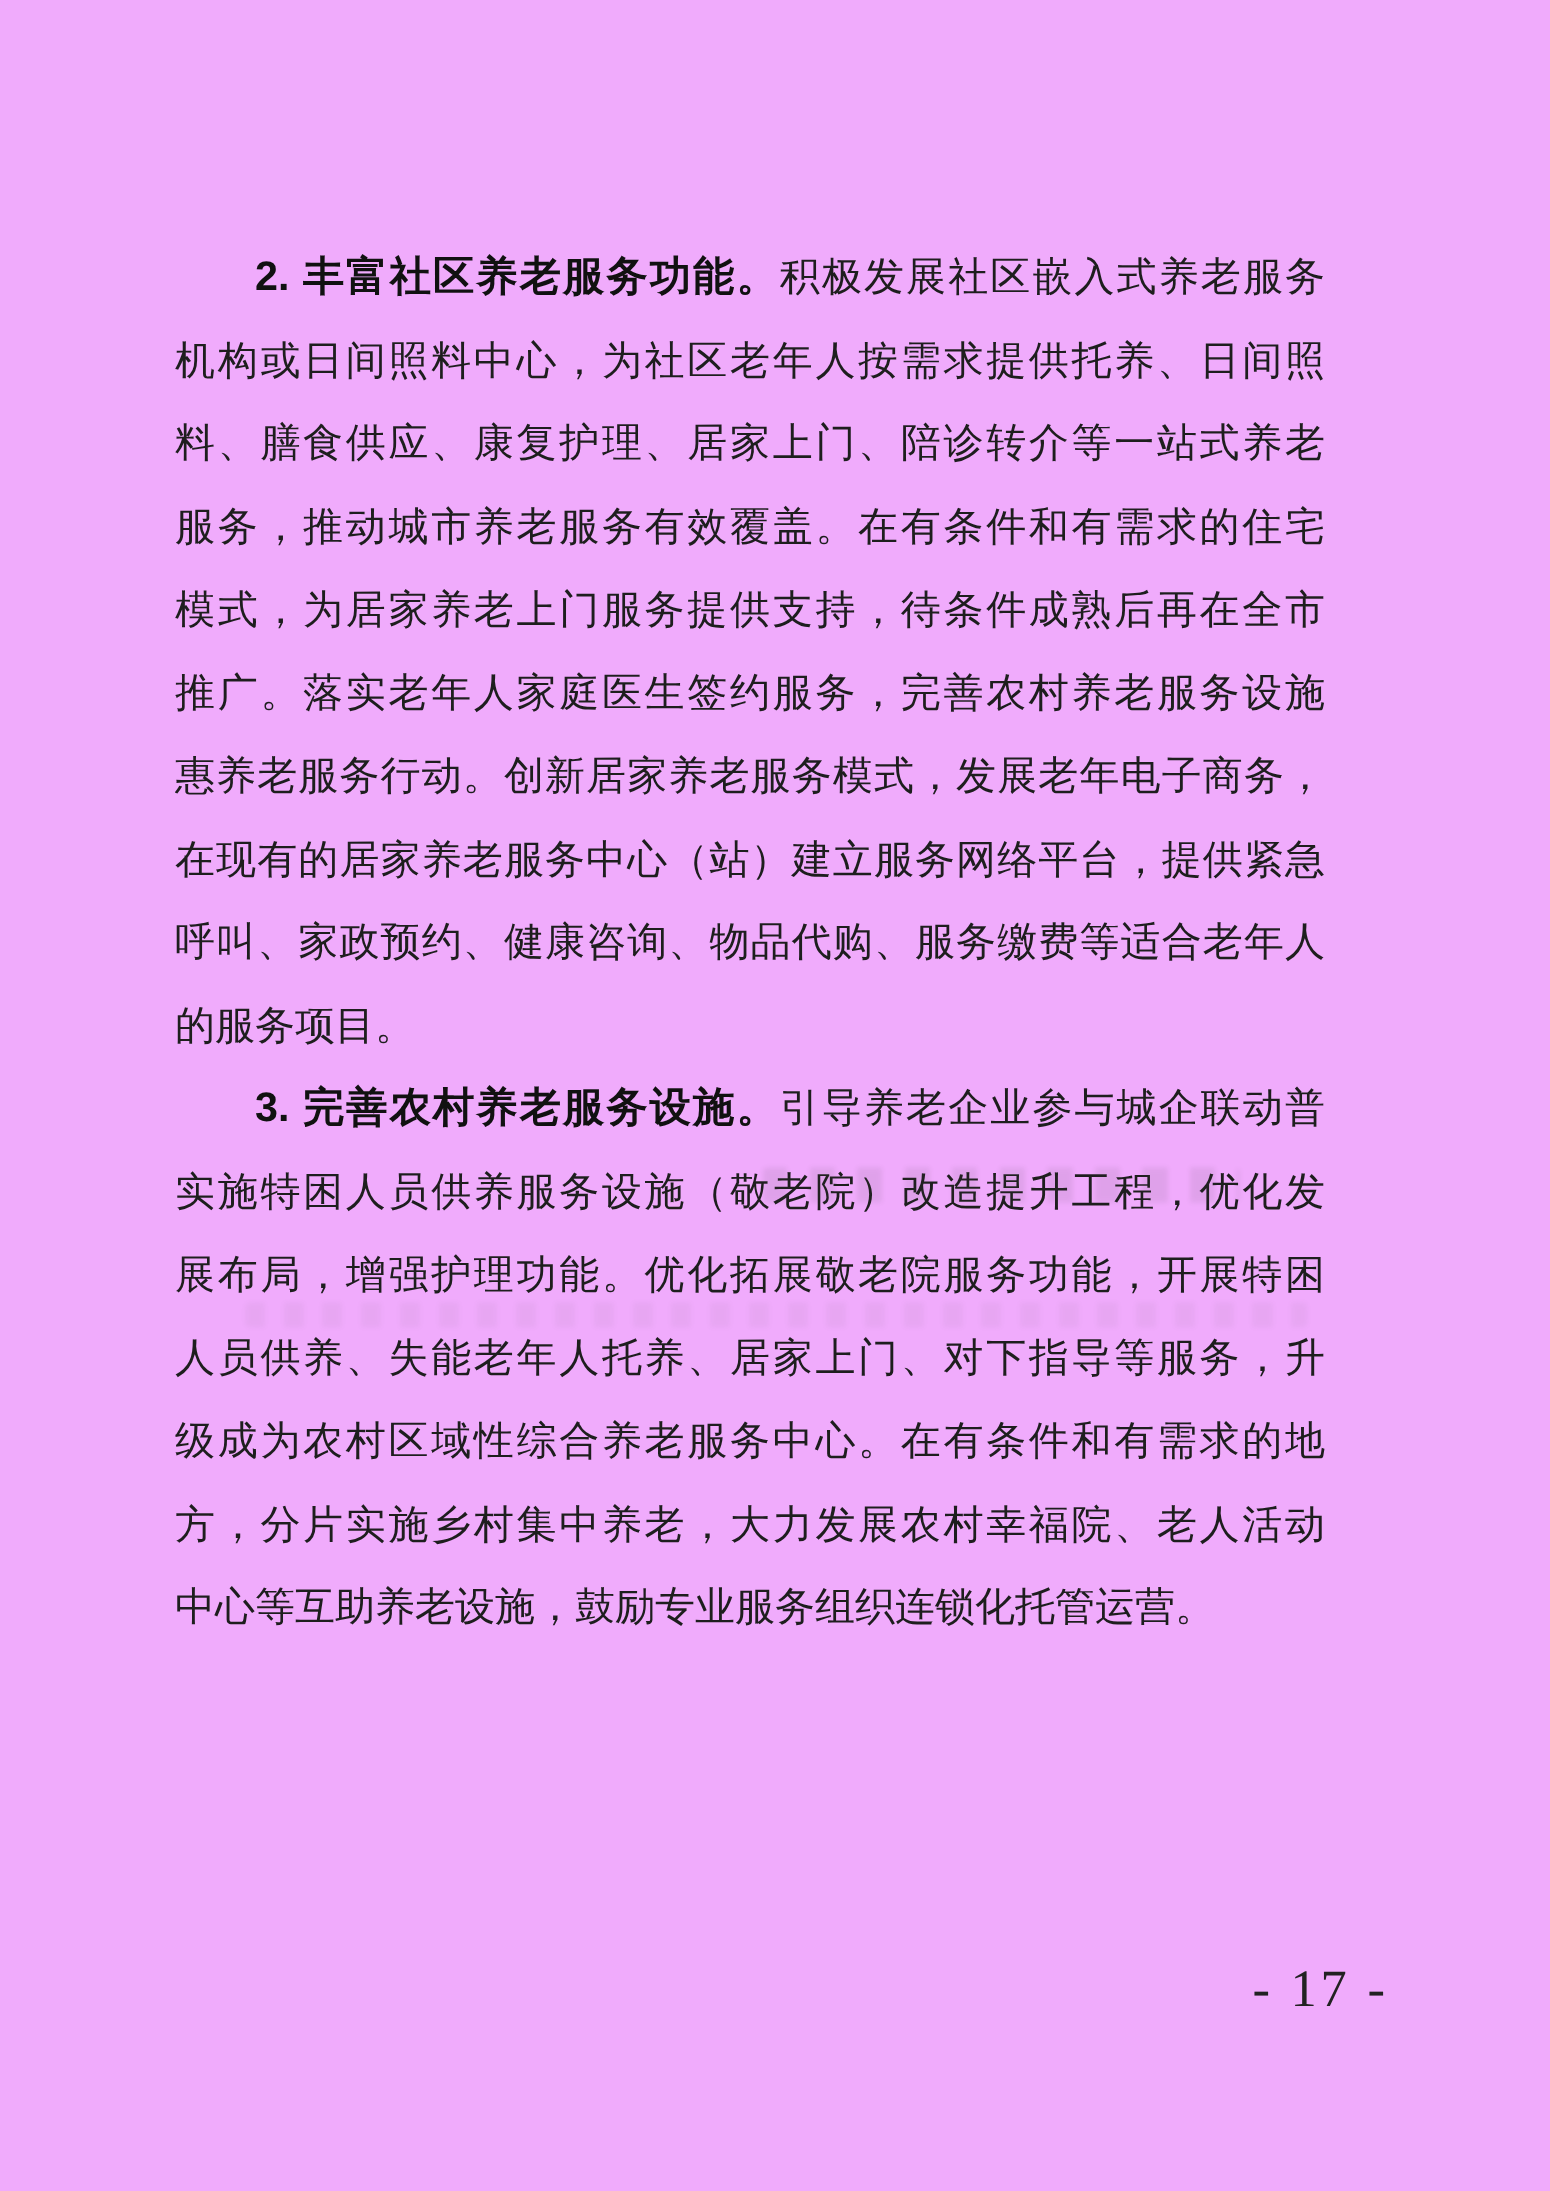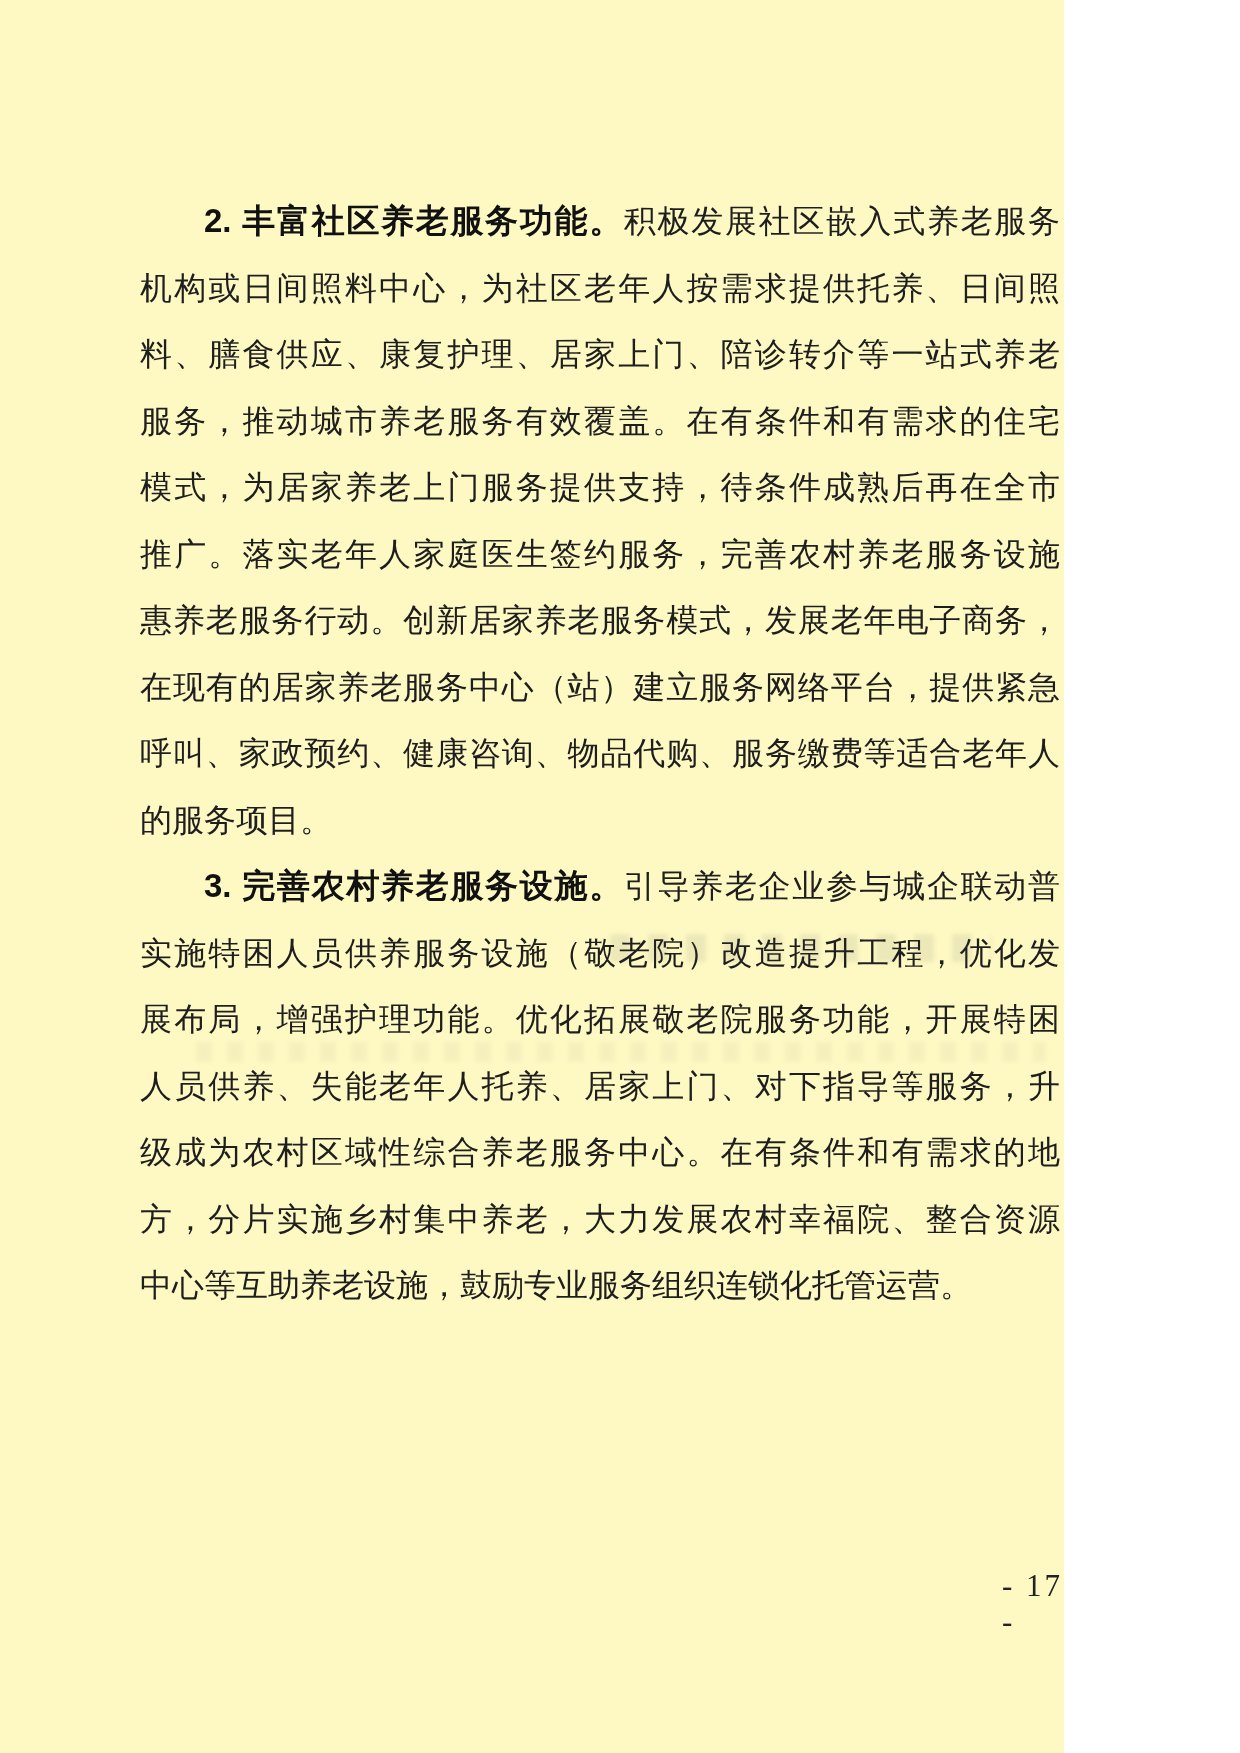--- a/index.html
+++ b/index.html
@@ -2,23 +2,23 @@
 <html><head>
 <meta charset="utf-8">
 <style>
   html, body {
     margin: 0;
     padding: 0;
     background: #ffffff;
   }
   .page {
     position: relative;
-    width: 1064px;
+    width: 1240px;
     height: 1753px;
-    background: #fef9c3;
+    background: #f0abfc;
     overflow: hidden;
     font-family: "Liberation Serif", "DejaVu Serif", serif;
     color: #1e1e1e;
   }
   .content {
     position: absolute;
     left: 140px;
     top: 188px;
     width: 920px;
   }
@@ -43,21 +43,21 @@
   .heading-bold {
     font-family: "Liberation Sans", "DejaVu Sans", sans-serif;
     font-weight: 700;
     font-size: 33px;
     color: #111111;
   }
   .page-number {
     position: absolute;
     left: 1002px;
     top: 1568px;
-    font-size: 31px;
+    font-size: 42px;
     letter-spacing: 3px;
     color: #222222;
     font-family: "Liberation Serif", "DejaVu Serif", serif;
   }
   
   .bleed {
     position: absolute;
     filter: blur(2px);
     border-radius: 4px;
     pointer-events: none;
@@ -99,21 +99,21 @@
     <div class="line">呼叫、家政预约、健康咨询、物品代购、服务缴费等适合老年人</div>
     <div class="line para-end">的服务项目。</div>
 
     <div class="line heading-line">
       <span class="heading-bold">3. 完善农村养老服务设施。</span><span>引导养老企业参与城企联动普</span>
     </div>
     <div class="line">实施特困人员供养服务设施（敬老院）改造提升工程，优化发</div>
     <div class="line">展布局，增强护理功能。优化拓展敬老院服务功能，开展特困</div>
     <div class="line">人员供养、失能老年人托养、居家上门、对下指导等服务，升</div>
     <div class="line">级成为农村区域性综合养老服务中心。在有条件和有需求的地</div>
-    <div class="line">方，分片实施乡村集中养老，大力发展农村幸福院、整合资源</div>
+    <div class="line">方，分片实施乡村集中养老，大力发展农村幸福院、老人活动</div>
     <div class="line para-end">中心等互助养老设施，鼓励专业服务组织连锁化托管运营。</div>
 
   </div>
 
   <div class="bleed bleed-1"></div>
   <div class="bleed bleed-2"></div>
 
   <div class="page-number">- 17 -</div>
 
 </div>

